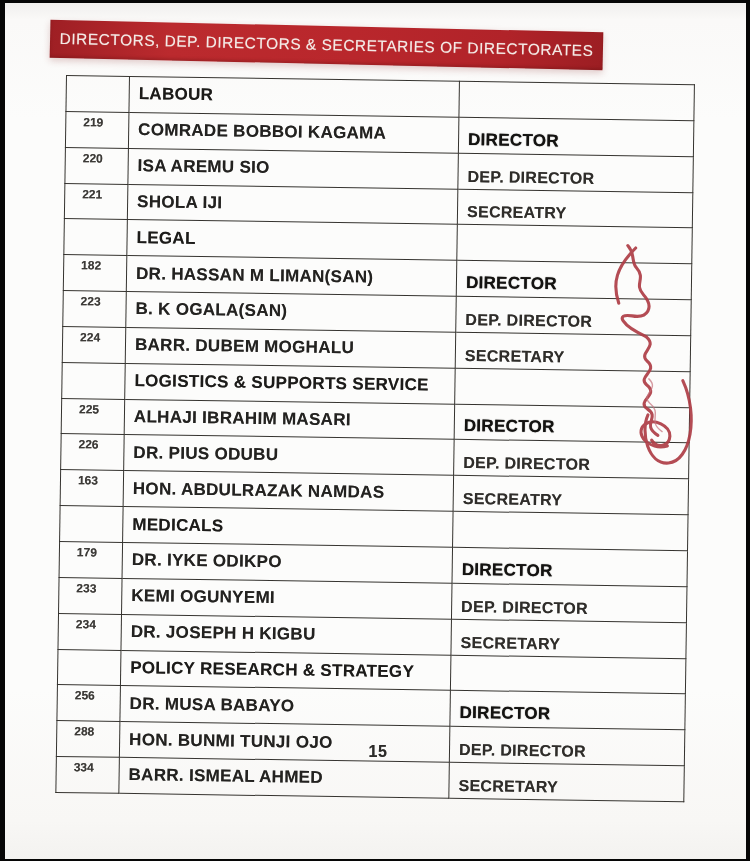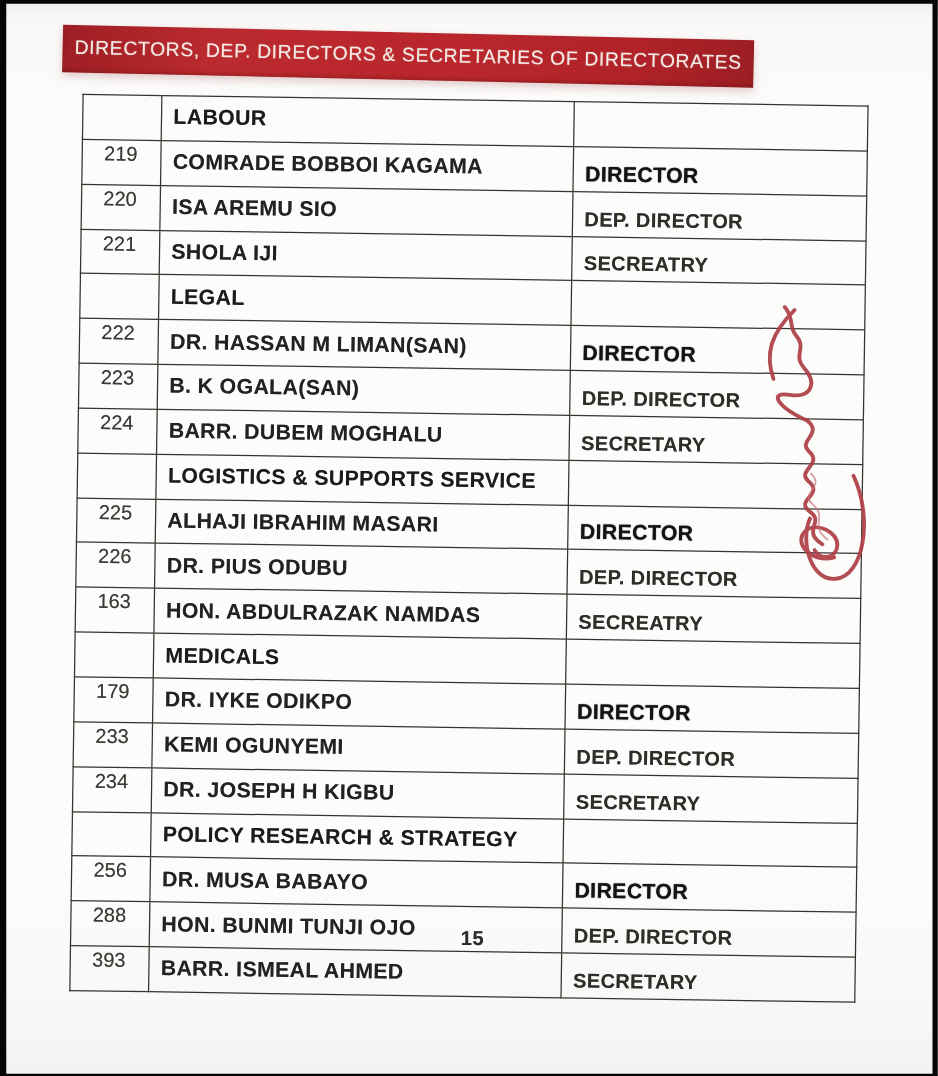--- a/index.html
+++ b/index.html
@@ -34,21 +34,21 @@
     position:absolute; left:66px; top:75px; width:628px;
     border-collapse:collapse; table-layout:fixed;
     transform: rotate(0.85deg); transform-origin: 0 0;
     z-index:4;
   }
   table.grid td {
     border:1.5px solid #35332f; height:31.85px; overflow:hidden;
     text-shadow: 0 0 0.5px rgba(45,43,40,0.55);
   }
   td.sn {
-    font-size:16px; font-weight:normal; color:#3c3a37;
+    font-size:12px; font-weight:bold; color:#3c3a37;
     vertical-align:top; padding:3px 0 0 17px;
   }
   td.nm {
     font-size:17px; font-weight:bold; color:#232220; letter-spacing:0.3px;
     vertical-align:middle; padding:0 0 0 9px; white-space:nowrap;
   }
   td.sechead { color:#1c1b19; }
   td.rl {
     font-size:16px; font-weight:bold; color:#2f2d2a; letter-spacing:0.3px;
     vertical-align:bottom; padding:0 0 3px 9px; white-space:nowrap;
@@ -105,21 +105,21 @@
         <td class="nm">SHOLA IJI</td>
         <td class="rl">SECREATRY</td>
       </tr>
 
       <tr>
         <td class="sn"></td>
         <td class="nm sechead">LEGAL</td>
         <td class="rl"></td>
       </tr>
       <tr>
-        <td class="sn">222</td>
+        <td class="sn">182</td>
         <td class="nm">DR. HASSAN M LIMAN(SAN)</td>
         <td class="rl dir">DIRECTOR</td>
       </tr>
       <tr>
         <td class="sn">223</td>
         <td class="nm">B. K OGALA(SAN)</td>
         <td class="rl">DEP. DIRECTOR</td>
       </tr>
       <tr>
         <td class="sn">224</td>
@@ -178,21 +178,21 @@
         <td class="sn">256</td>
         <td class="nm">DR. MUSA BABAYO</td>
         <td class="rl dir">DIRECTOR</td>
       </tr>
       <tr>
         <td class="sn">288</td>
         <td class="nm">HON. BUNMI TUNJI OJO</td>
         <td class="rl">DEP. DIRECTOR</td>
       </tr>
       <tr>
-        <td class="sn">393</td>
+        <td class="sn">334</td>
         <td class="nm">BARR. ISMEAL AHMED</td>
         <td class="rl">SECRETARY</td>
       </tr>
     </tbody>
   </table>
 
   <div class="sig">
     <svg viewBox="0 0 236 104">
       <g fill="none" stroke="#ae3d46" stroke-width="3.1" stroke-linecap="round" stroke-linejoin="round" opacity="0.92">
         <path d="M 30 72 C 24 54, 40 38, 50 48 C 58 57, 50 74, 40 74 C 30 74, 26 62, 35 56"></path>

